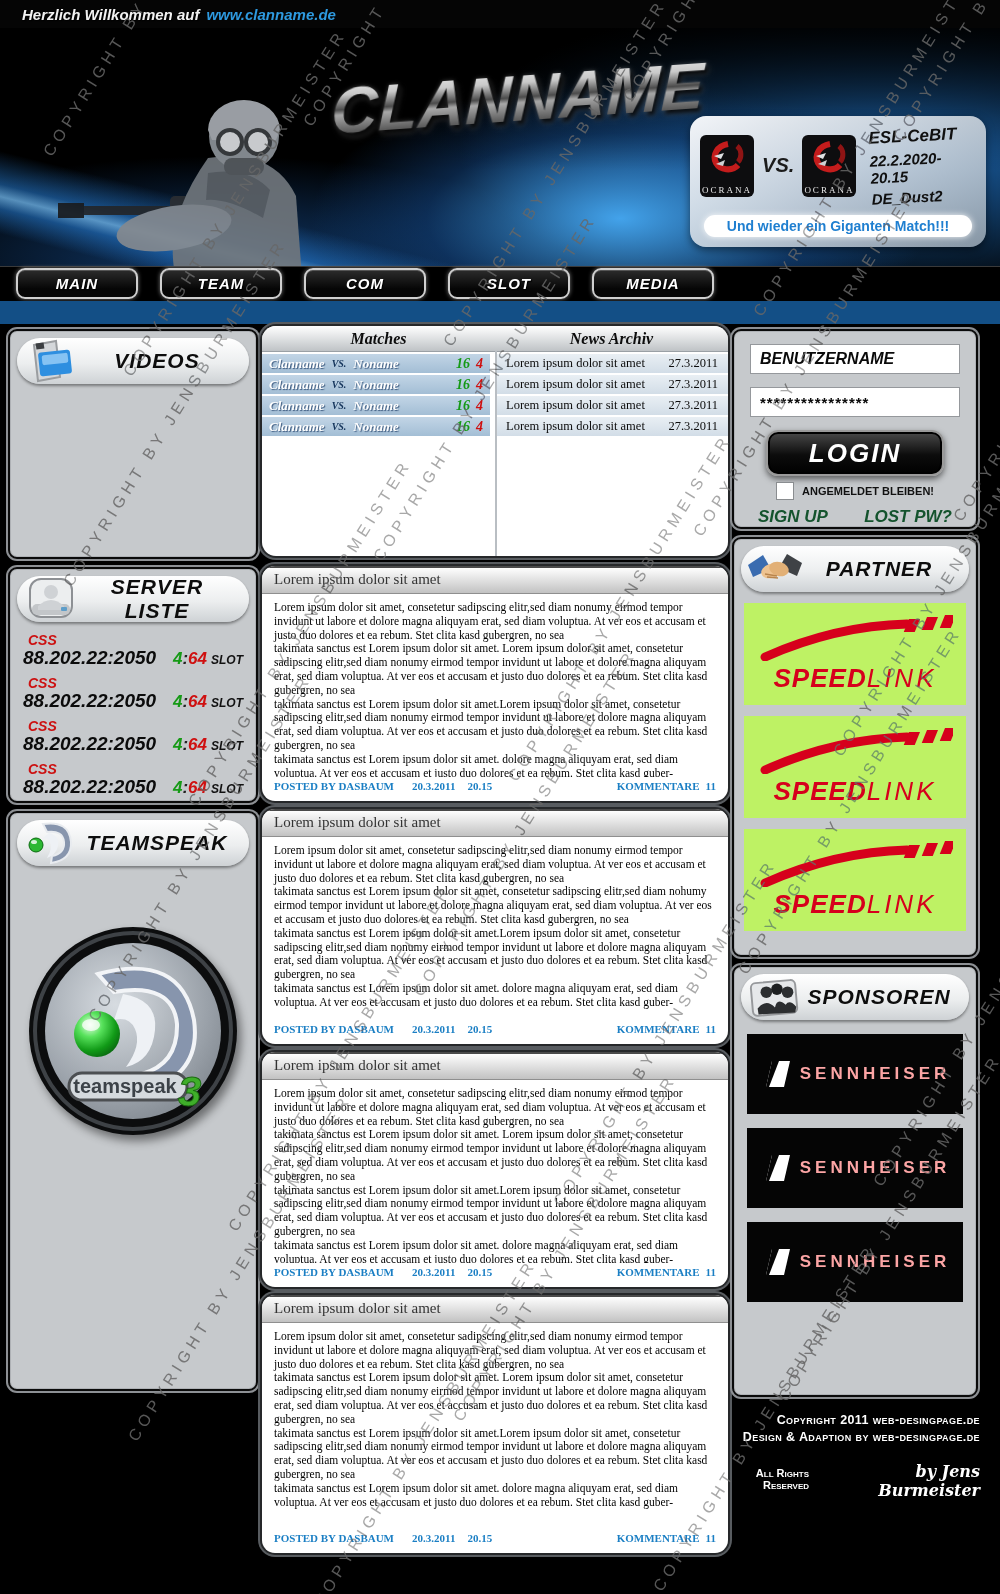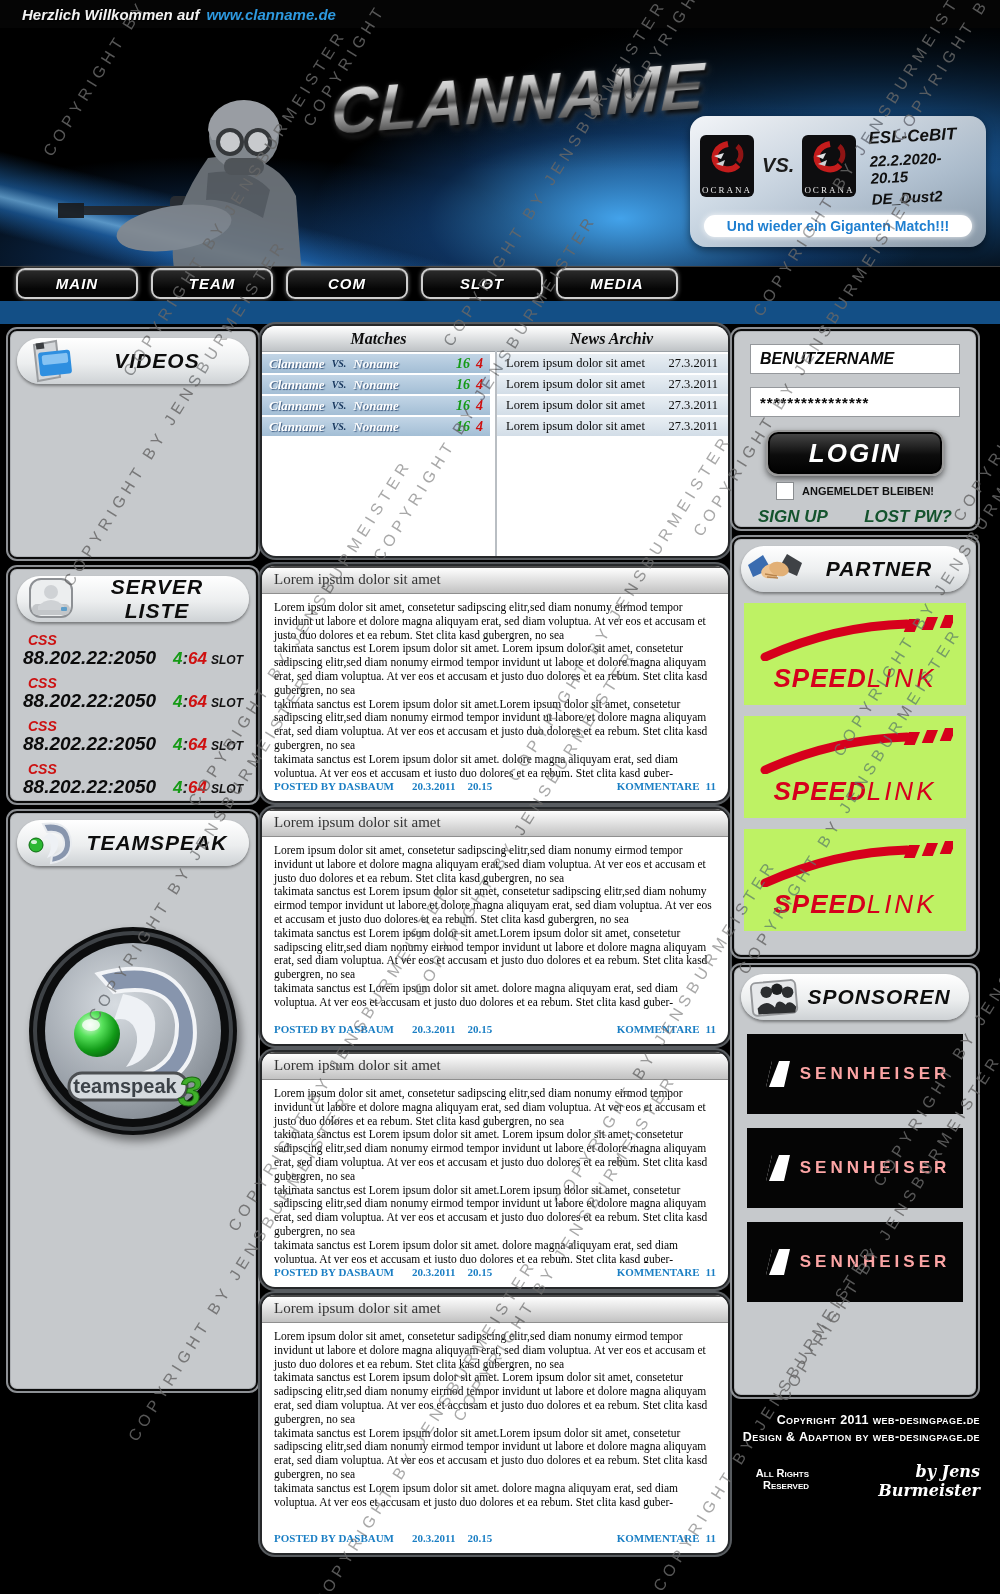--- a/index.html
+++ b/index.html
@@ -51,21 +51,21 @@
   .vs-big{font-weight:bold;font-style:italic;font-size:20px;color:#1b1b1b;}
   .mb-info{margin-left:6px;transform:rotate(-3deg);font-weight:bold;font-style:italic;color:#101010;}
   .mb-info .l1{font-size:17px;}
   .mb-info .l2{font-size:15px;margin-top:4px;}
   .mb-info .l3{font-size:15px;margin-top:4px;}
   .mb-note{margin:10px 4px 2px;background:#fff;border-radius:12px;padding:3px 10px;
      box-shadow:0 0 6px rgba(255,255,255,.9);font-weight:bold;font-size:14px;color:#1f7fd0;text-align:center;}
 
   
   .navbar{position:absolute;left:0;top:266px;width:1000px;height:34px;background:#000;border-top:1px solid #3a3a3a;
-     display:flex;align-items:center;padding-left:16px;box-sizing:border-box;gap:13px;}
+     display:flex;align-items:center;padding-left:16px;box-sizing:border-box;gap:22px;}
   .tab{width:118px;height:27px;background:linear-gradient(#2c2c2c,#060606 70%);border:2px solid #cfcfcf;
      border-radius:9px;box-shadow:0 0 4px #777, inset 0 1px 0 #555;display:flex;align-items:center;justify-content:center;
      color:#fff;font-weight:bold;font-style:italic;font-size:15px;letter-spacing:1px;text-shadow:1px 1px 1px #000;cursor:pointer;}
 
   .blueband{position:absolute;left:0;top:301px;width:1000px;height:23px;background:#134f86;}
 
   
   .panel{background:#c6c9cc;border:2px solid #0a0a0a;border-radius:9px;position:relative;
      box-shadow:0 0 0 2px #8d9094, inset 0 0 0 1px #aeb1b5;box-sizing:border-box;}
   .band{height:46px;margin:7px 7px 0;border-radius:23px;position:relative;

